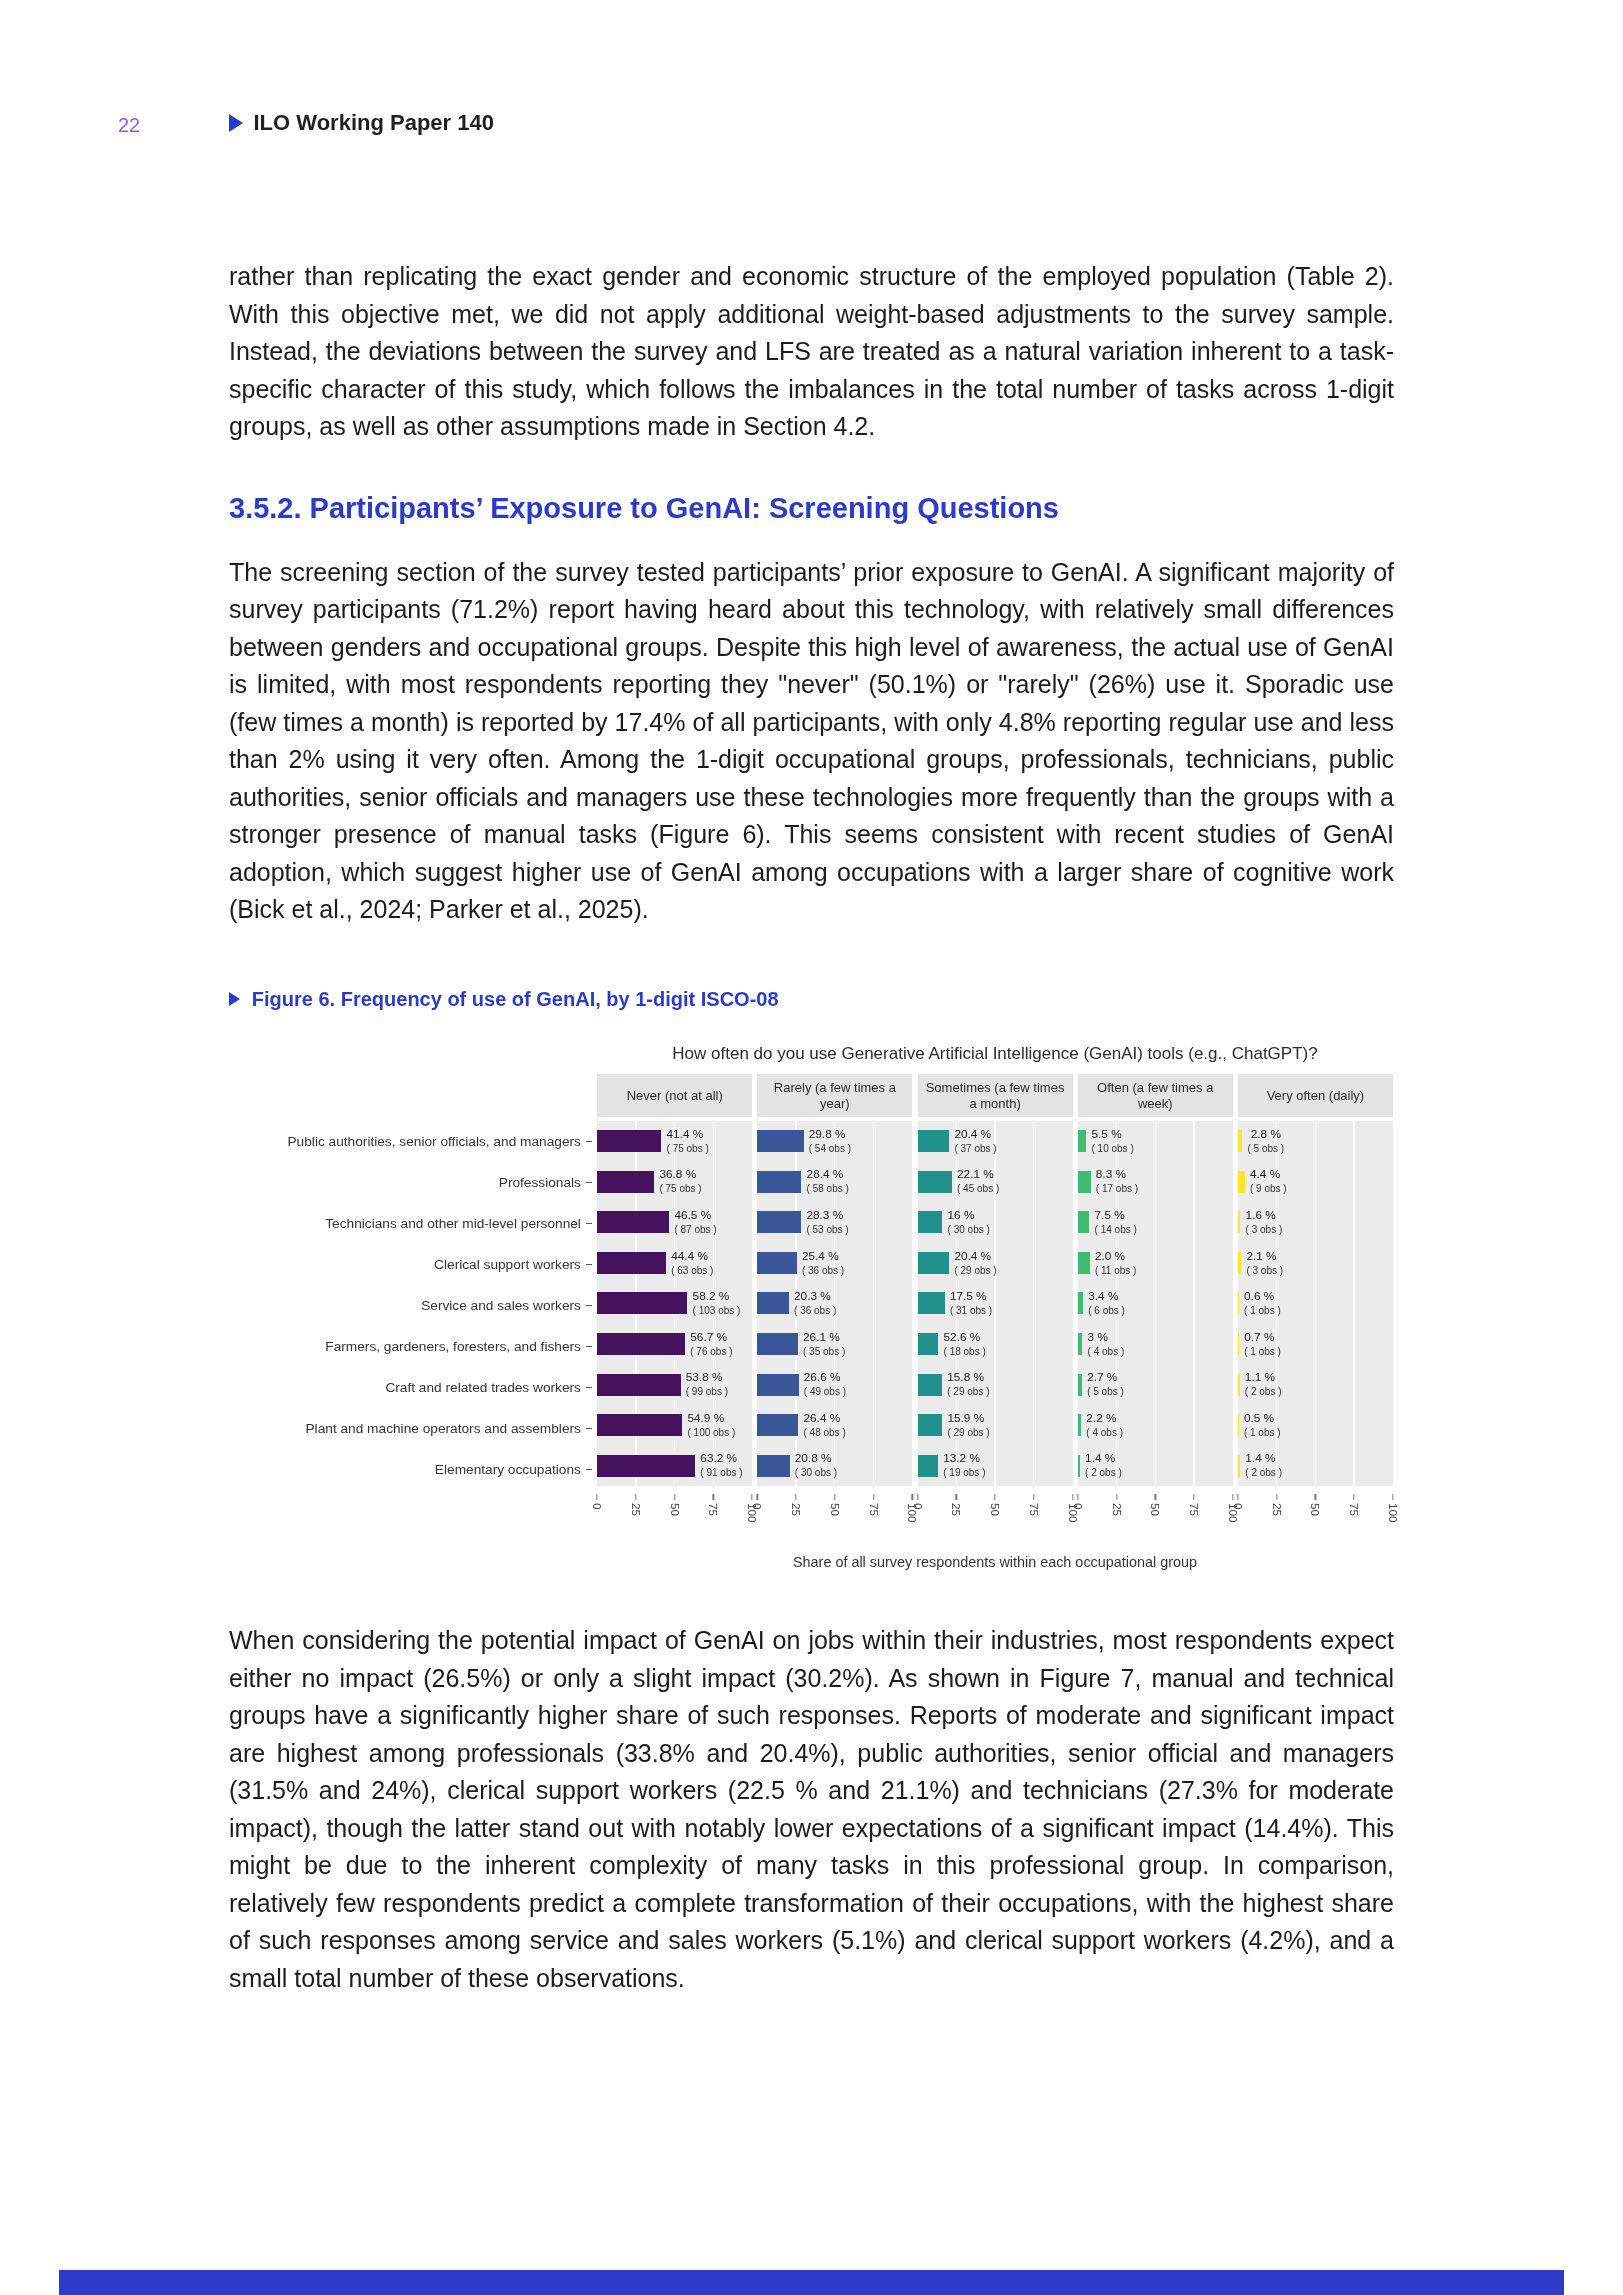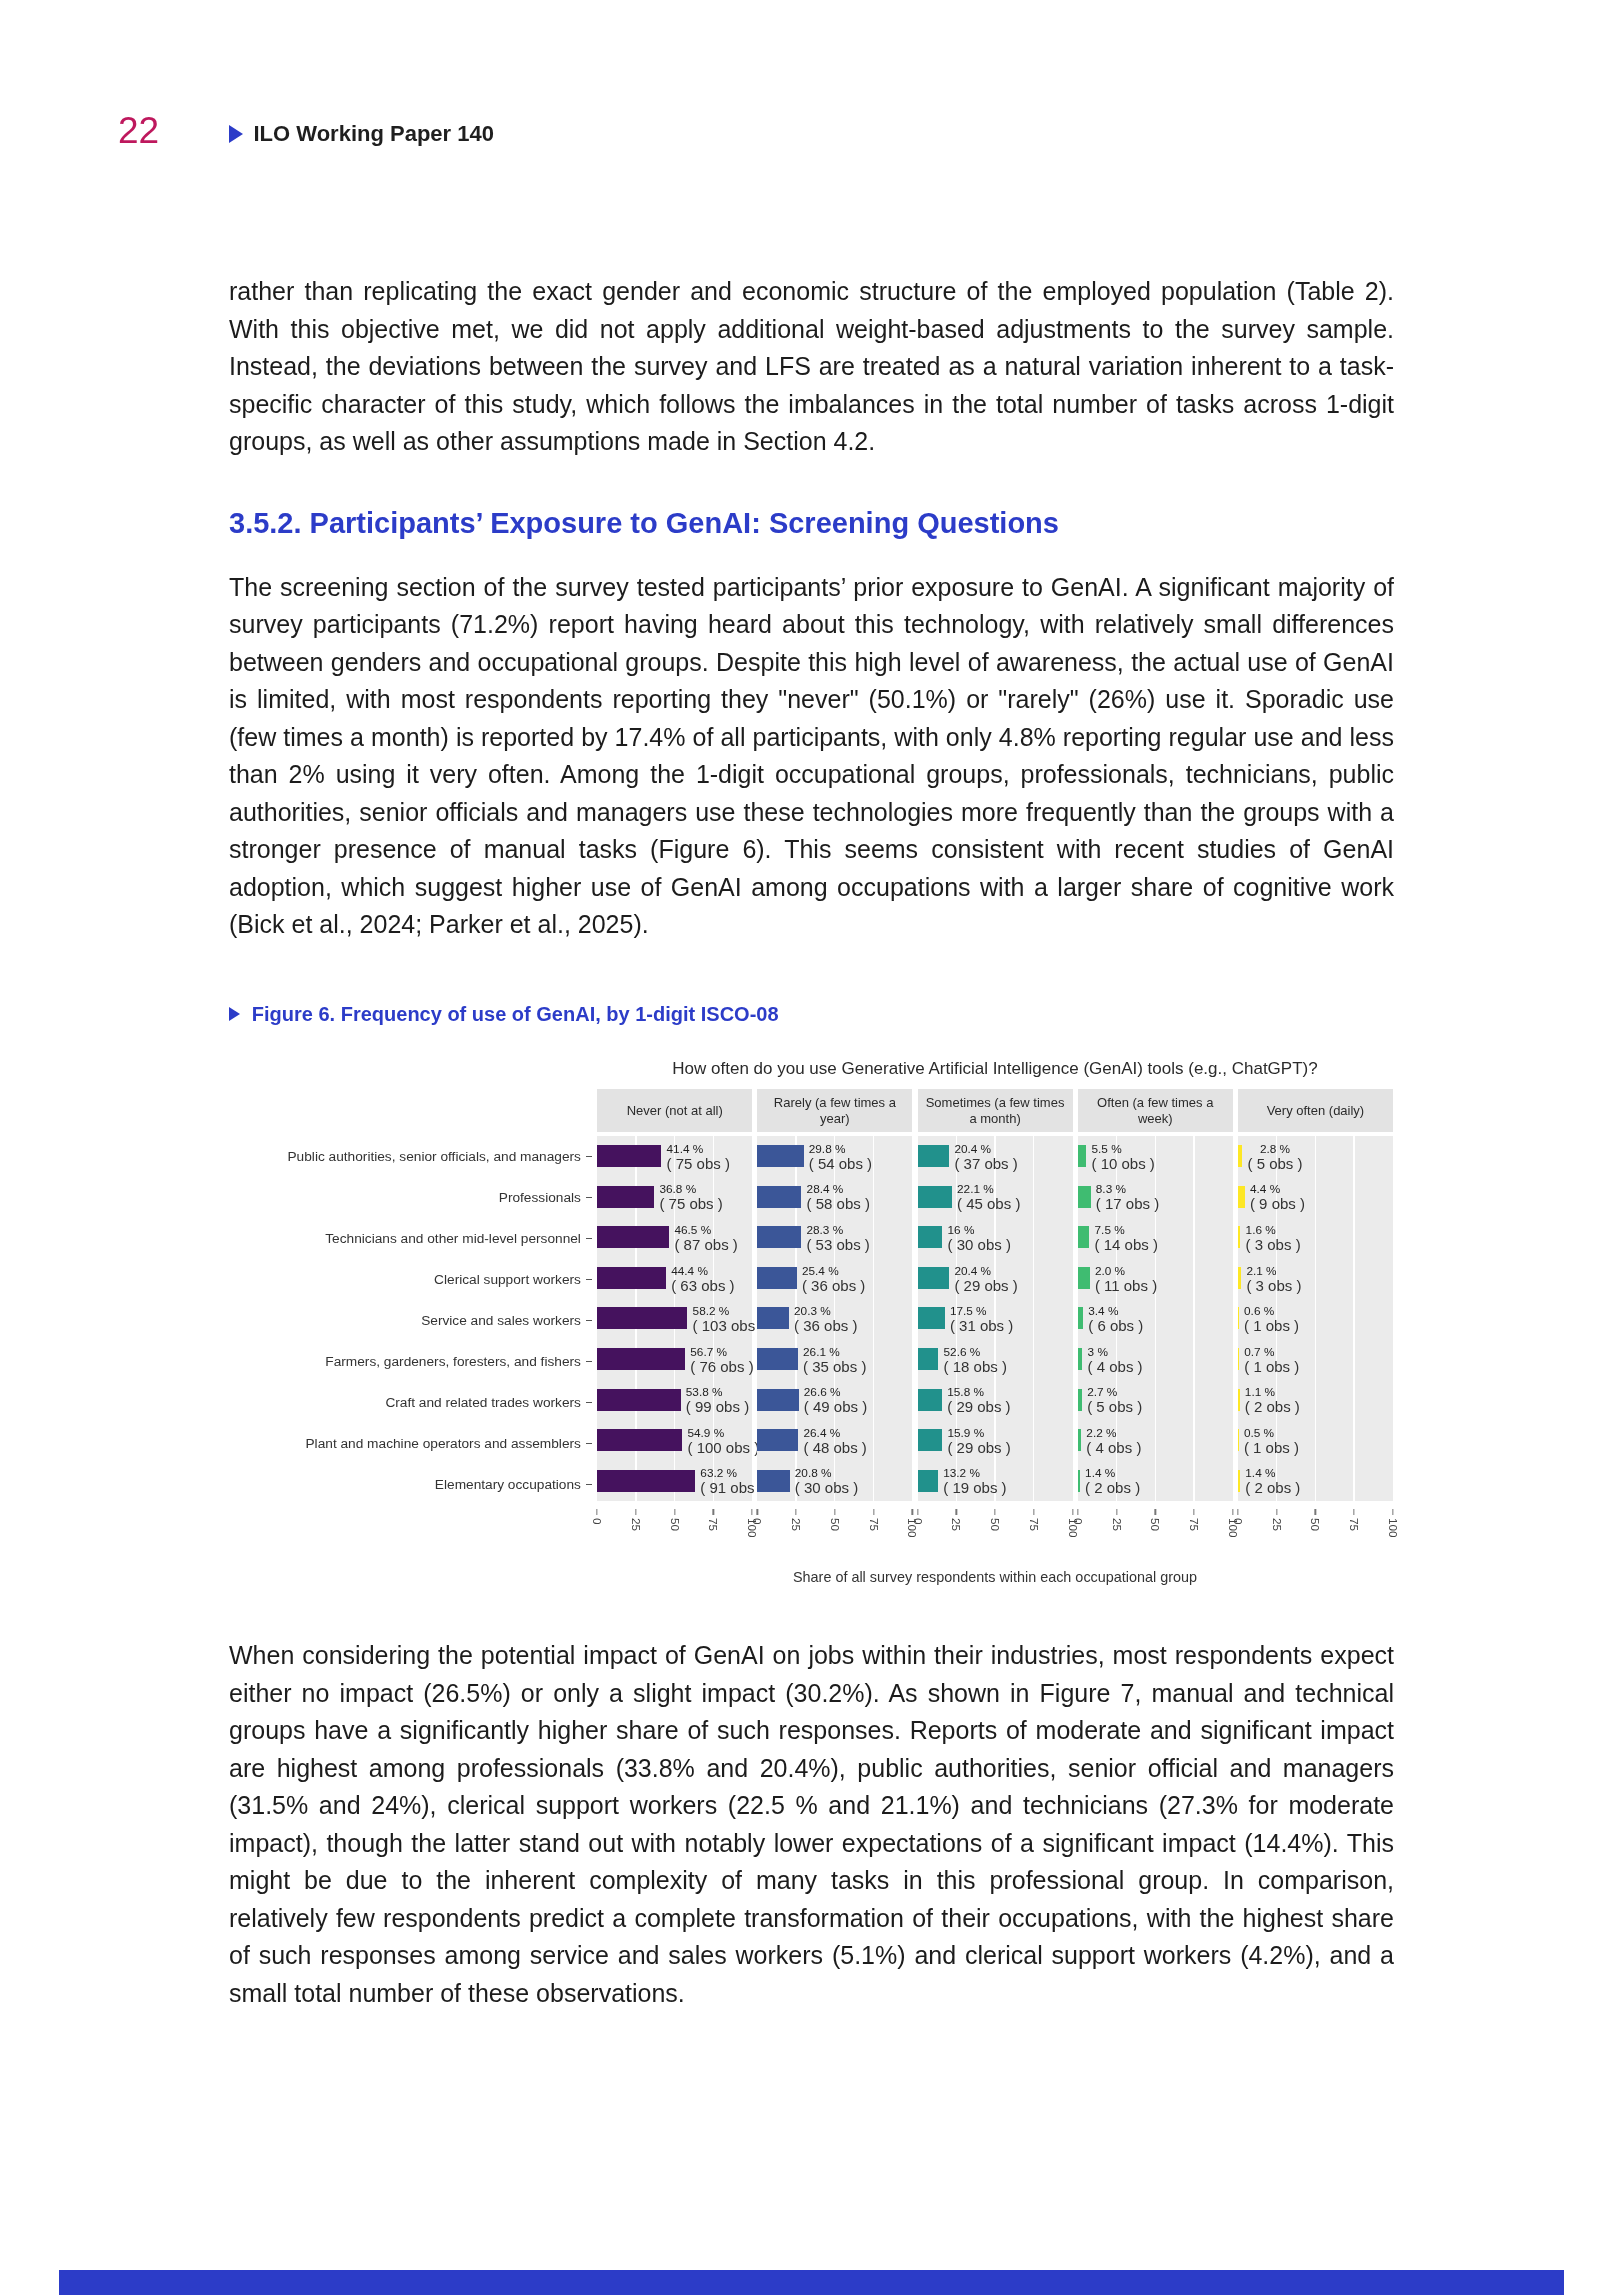--- a/index.html
+++ b/index.html
@@ -15,22 +15,22 @@
   }
 
   
   .page-header {
     display: flex;
     align-items: baseline;
     padding-top: 110px;
     margin-left: 118px;
   }
   .page-number {
-    font-size: 37px;
-    color: #be185d;
+    font-size: 20px;
+    color: #8b5cf6;
     width: 111px;
     flex: none;
   }
   .header-title {
     display: flex;
     align-items: center;
     gap: 10.5px;
     font-size: 22px;
     font-weight: 600;
     color: #1f1f1f;
@@ -134,21 +134,21 @@
     width: 1.3px;
     background: #ffffff;
   }
   .bar { position: absolute; left: 0; height: 22px; }
   .bar-label {
     position: absolute;
     white-space: nowrap;
     color: #222222;
   }
   .bar-label .pct { font-size: 11.8px; line-height: 14.4px; }
-  .bar-label .obs { font-size: 15px; line-height: 13.7px; color: #333333; }
+  .bar-label .obs { font-size: 10px; line-height: 13.7px; color: #333333; }
   .tick-strip { position: relative; height: 59px; }
   .tick-mark {
     position: absolute;
     top: 0;
     width: 1.3px; height: 5.9px;
     background: #777;
     transform: translateX(-50%);
   }
   .tick { position: absolute; top: 9.2px; }
   .tick span {

